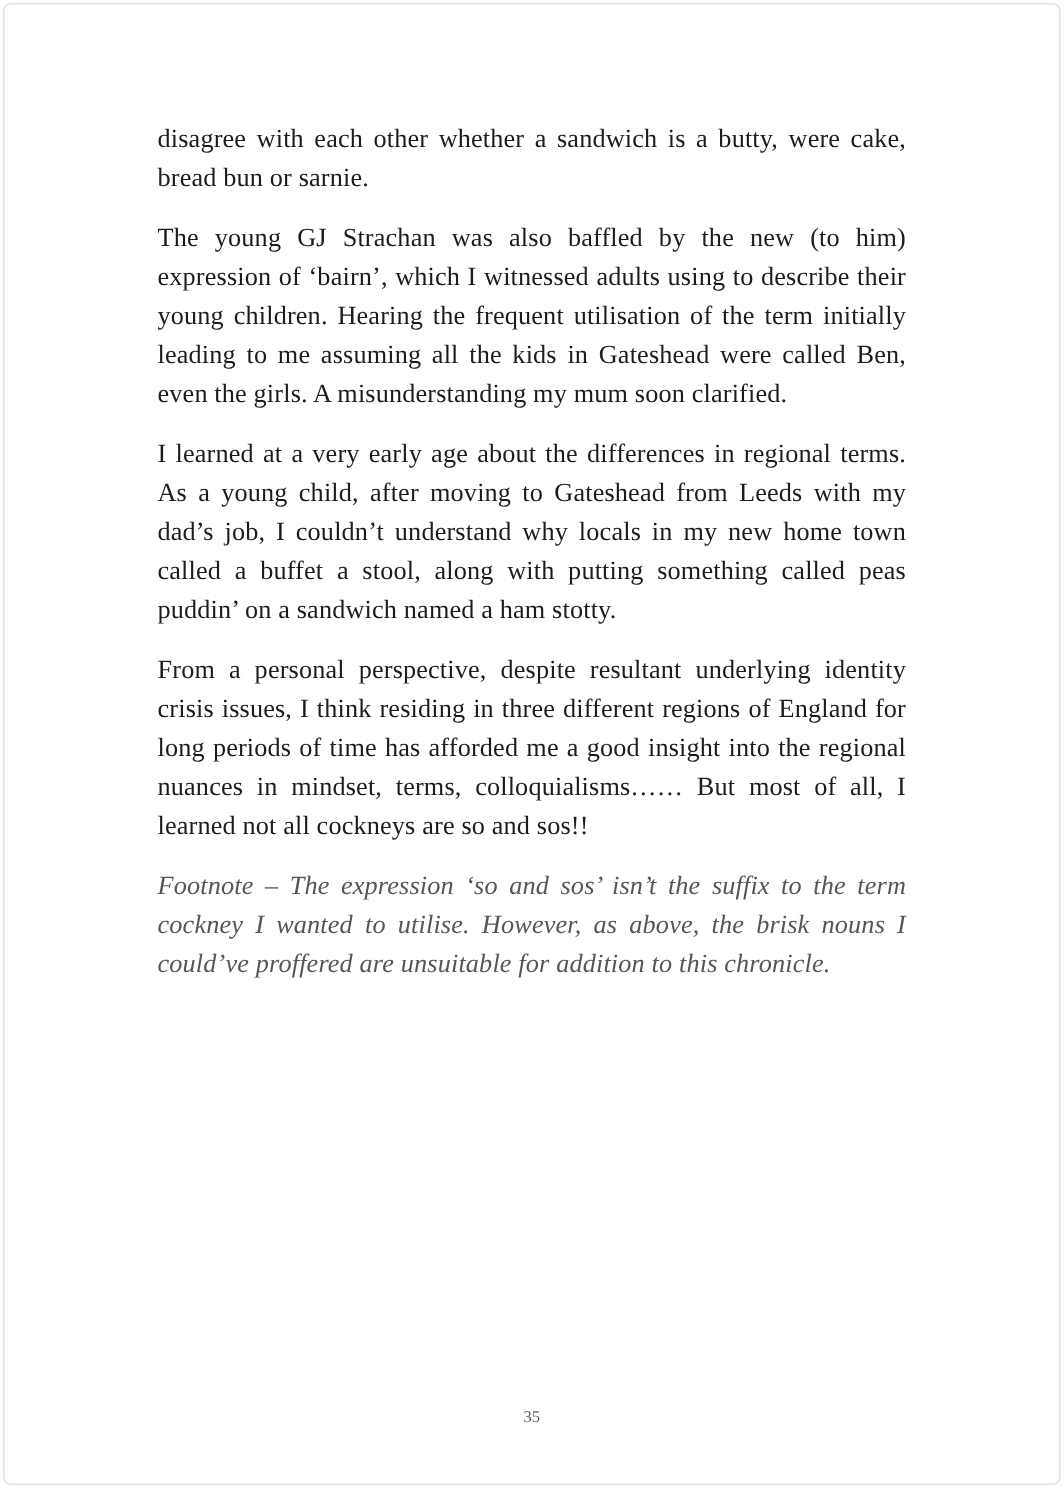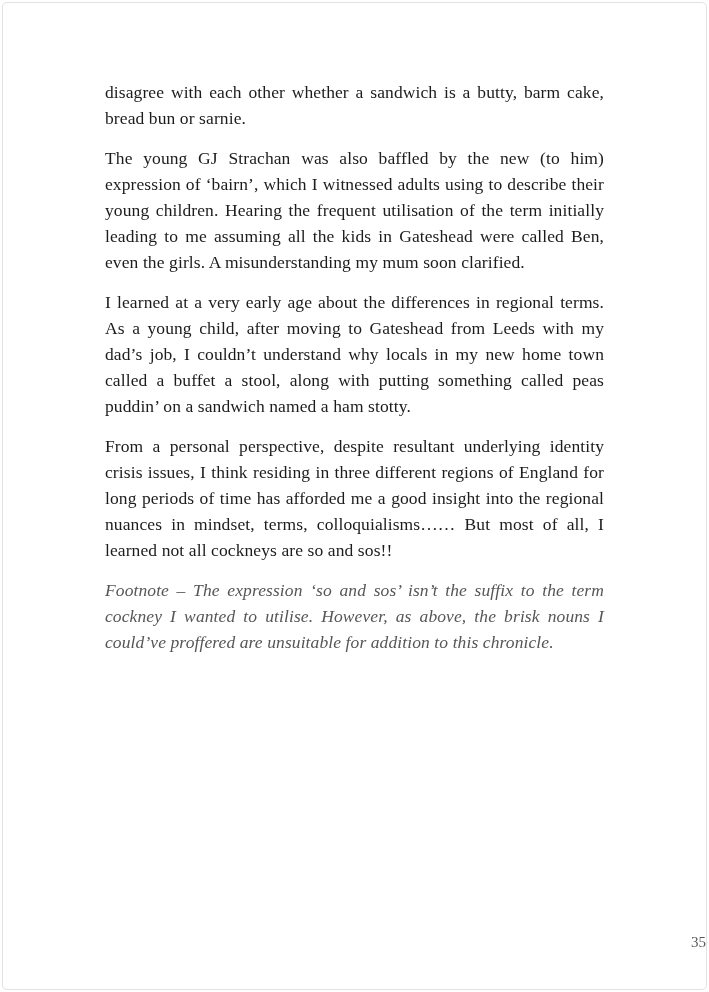--- a/index.html
+++ b/index.html
@@ -42,31 +42,31 @@
   .footnote {
     font-style: italic;
     color: #565656;
     margin-top: 2px;
   }
   .page-number {
     position: absolute;
     left: 0;
     right: 0;
     bottom: 38px;
-    text-align: right;
-    font-size: 15px;
+    text-align: center;
+    font-size: 11px;
     color: #5a5a5a;
     font-family: "Liberation Serif", serif;
   }
 </style>
 </head>
 <body>
 
 <div class="sheet">
   <div class="text-block">
-    <p class="para">disagree with each other whether a sandwich is a butty, barm cake, bread bun or sarnie.</p>
+    <p class="para">disagree with each other whether a sandwich is a butty, were cake, bread bun or sarnie.</p>
     <p class="para">The young GJ Strachan was also baffled by the new (to him) expression of ‘bairn’, which I witnessed adults using to describe their young children. Hearing the frequent utilisation of the term initially leading to me assuming all the kids in Gateshead were called Ben, even the girls. A misunderstanding my mum soon clarified.</p>
     <p class="para">I learned at a very early age about the differences in regional terms. As a young child, after moving to Gateshead from Leeds with my dad’s job, I couldn’t understand why locals in my new home town called a buffet a stool, along with putting something called peas puddin’ on a sandwich named a ham stotty.</p>
     <p class="para">From a personal perspective, despite resultant underlying identity crisis issues, I think residing in three different regions of England for long periods of time has afforded me a good insight into the regional nuances in mindset, terms, colloquialisms…… But most of all, I learned not all cockneys are so and sos!!</p>
     <p class="para footnote">Footnote – The expression ‘so and sos’ isn’t the suffix to the term cockney I wanted to utilise. However, as above, the brisk nouns I could’ve proffered are unsuitable for addition to this chronicle.</p>
   </div>
   <div class="page-number">35</div>
 </div>
 
 </body></html>

